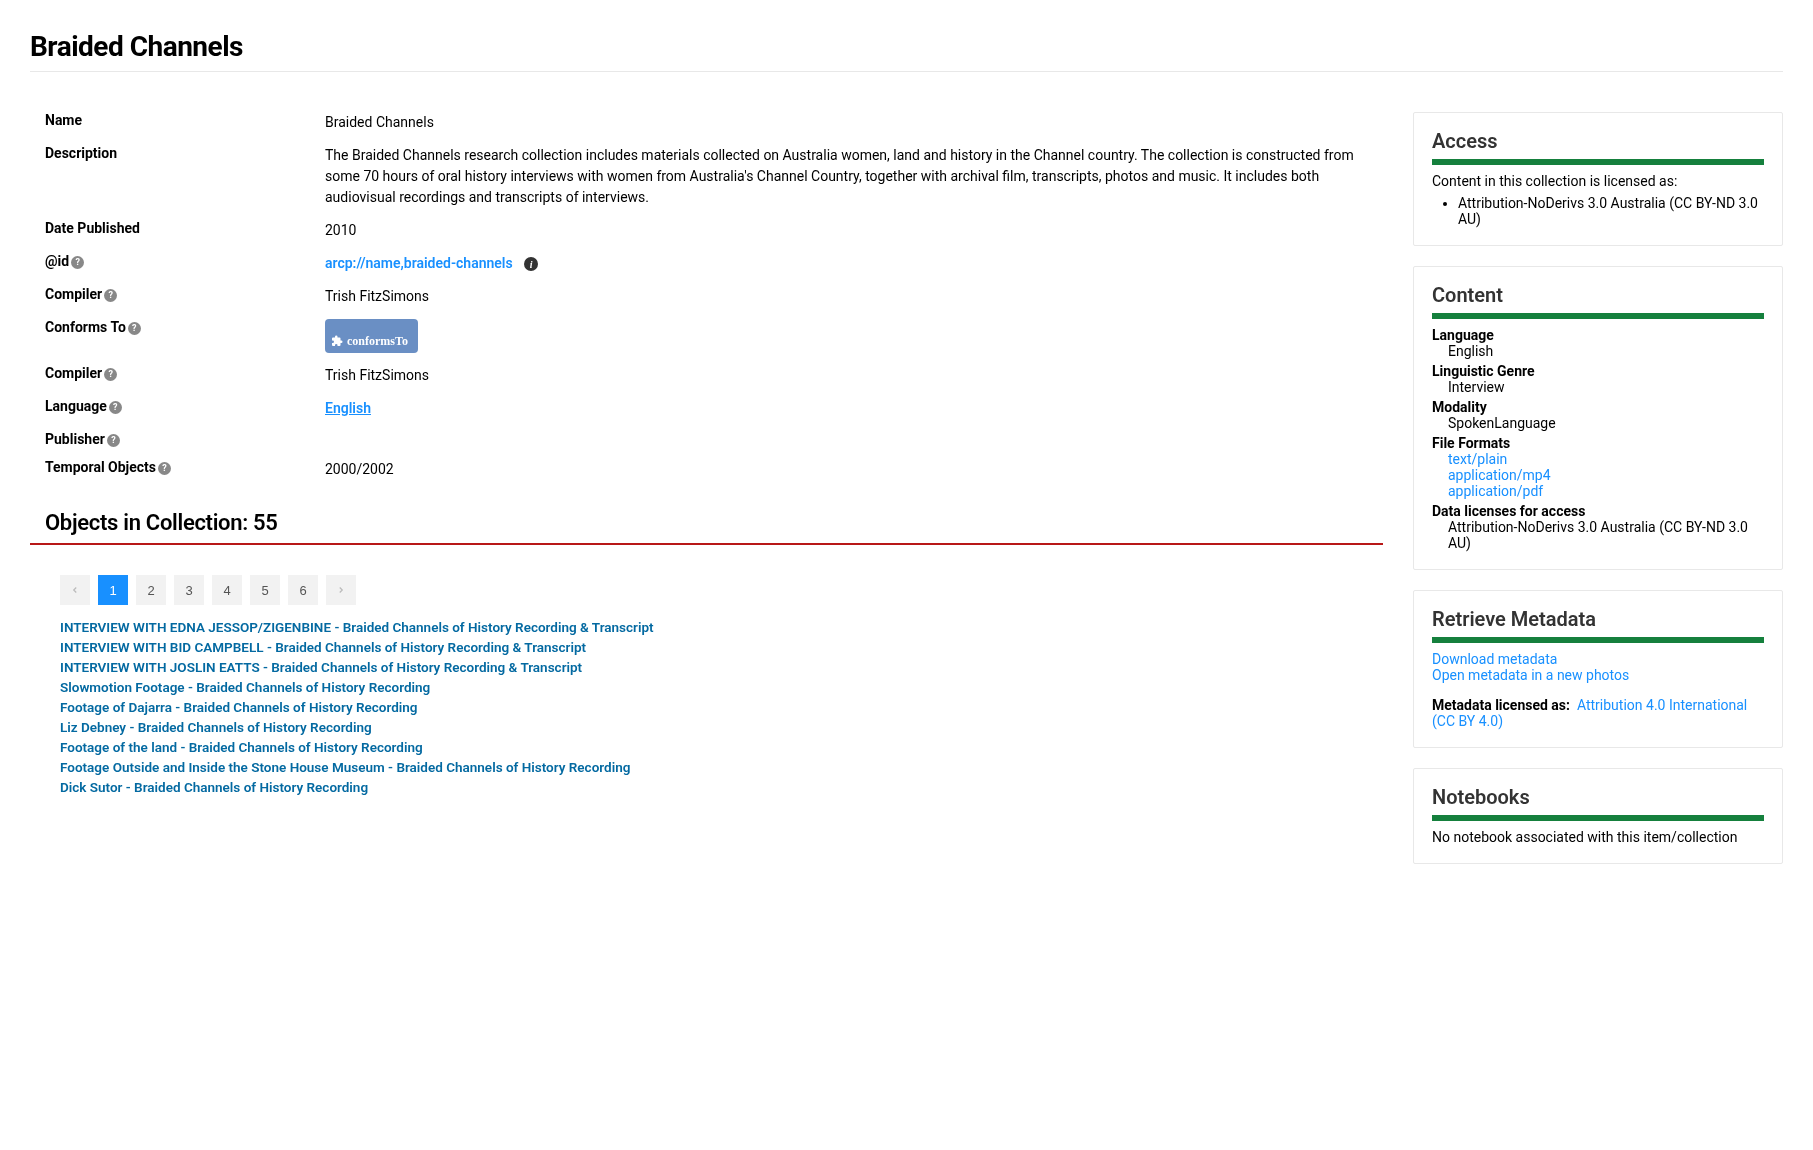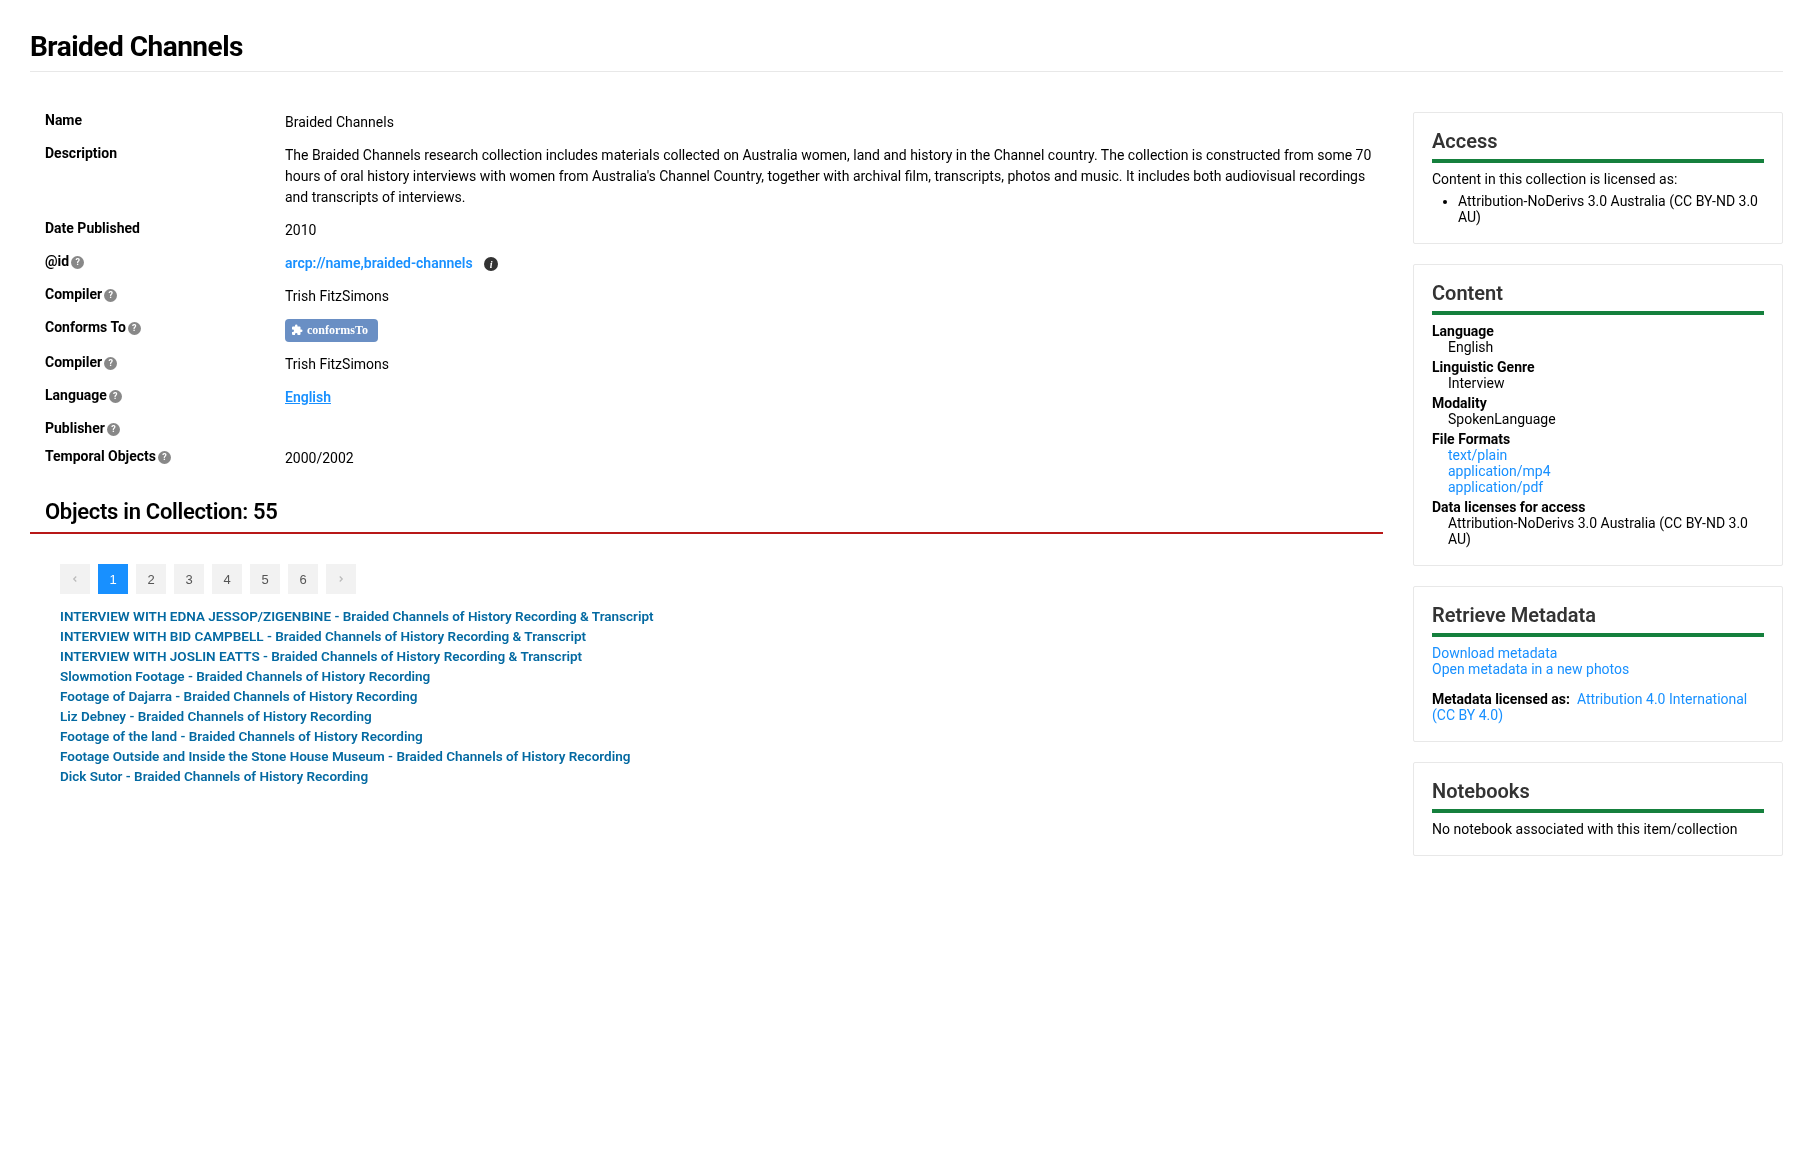--- a/index.html
+++ b/index.html
@@ -41,21 +41,21 @@
   .meta-table {
     width: 100%;
     margin-left: 15px;
   }
   .meta-row {
     display: flex;
     align-items: flex-start;
     margin-bottom: 12px;
   }
   .meta-label {
-    width: 240px;
+    width: 280px;
     flex-shrink: 0;
     font-weight: 700;
     font-size: 14px;
   }
   .meta-value {
     flex: 1;
     font-size: 14px;
     line-height: 1.5;
     padding-right: 10px;
   }
@@ -99,21 +99,21 @@
   .link-underline {
     color: #1890ff;
     text-decoration: underline;
   }
   .badge-conforms {
     display: inline-flex;
     align-items: center;
     background: #6a8fc4;
     color: #fff;
     border-radius: 4px;
-    padding: 2px 10px 3px 6px;
+    padding: 13px 10px 3px 6px;
     font-size: 12px;
     font-family: Georgia, 'Times New Roman', serif;
     font-weight: 600;
     gap: 4px;
   }
   .badge-conforms svg {
     width: 12px;
     height: 12px;
     fill: #fff;
   }
@@ -174,21 +174,21 @@
     border-radius: 2px;
     padding: 16px 18px 18px 18px;
     margin-bottom: 20px;
   }
   .card h2 {
     font-size: 20px;
     font-weight: 600;
     color: #333;
     margin: 0 0 8px 0;
     padding-bottom: 6px;
-    border-bottom: 4px solid #15803d;
+    border-bottom: 6px solid #15803d;
   }
   .card .body {
     font-size: 14px;
   }
   .card ul.bullet {
     margin: 6px 0 0 0;
     padding-left: 26px;
   }
   .kv-label {
     font-weight: 700;

